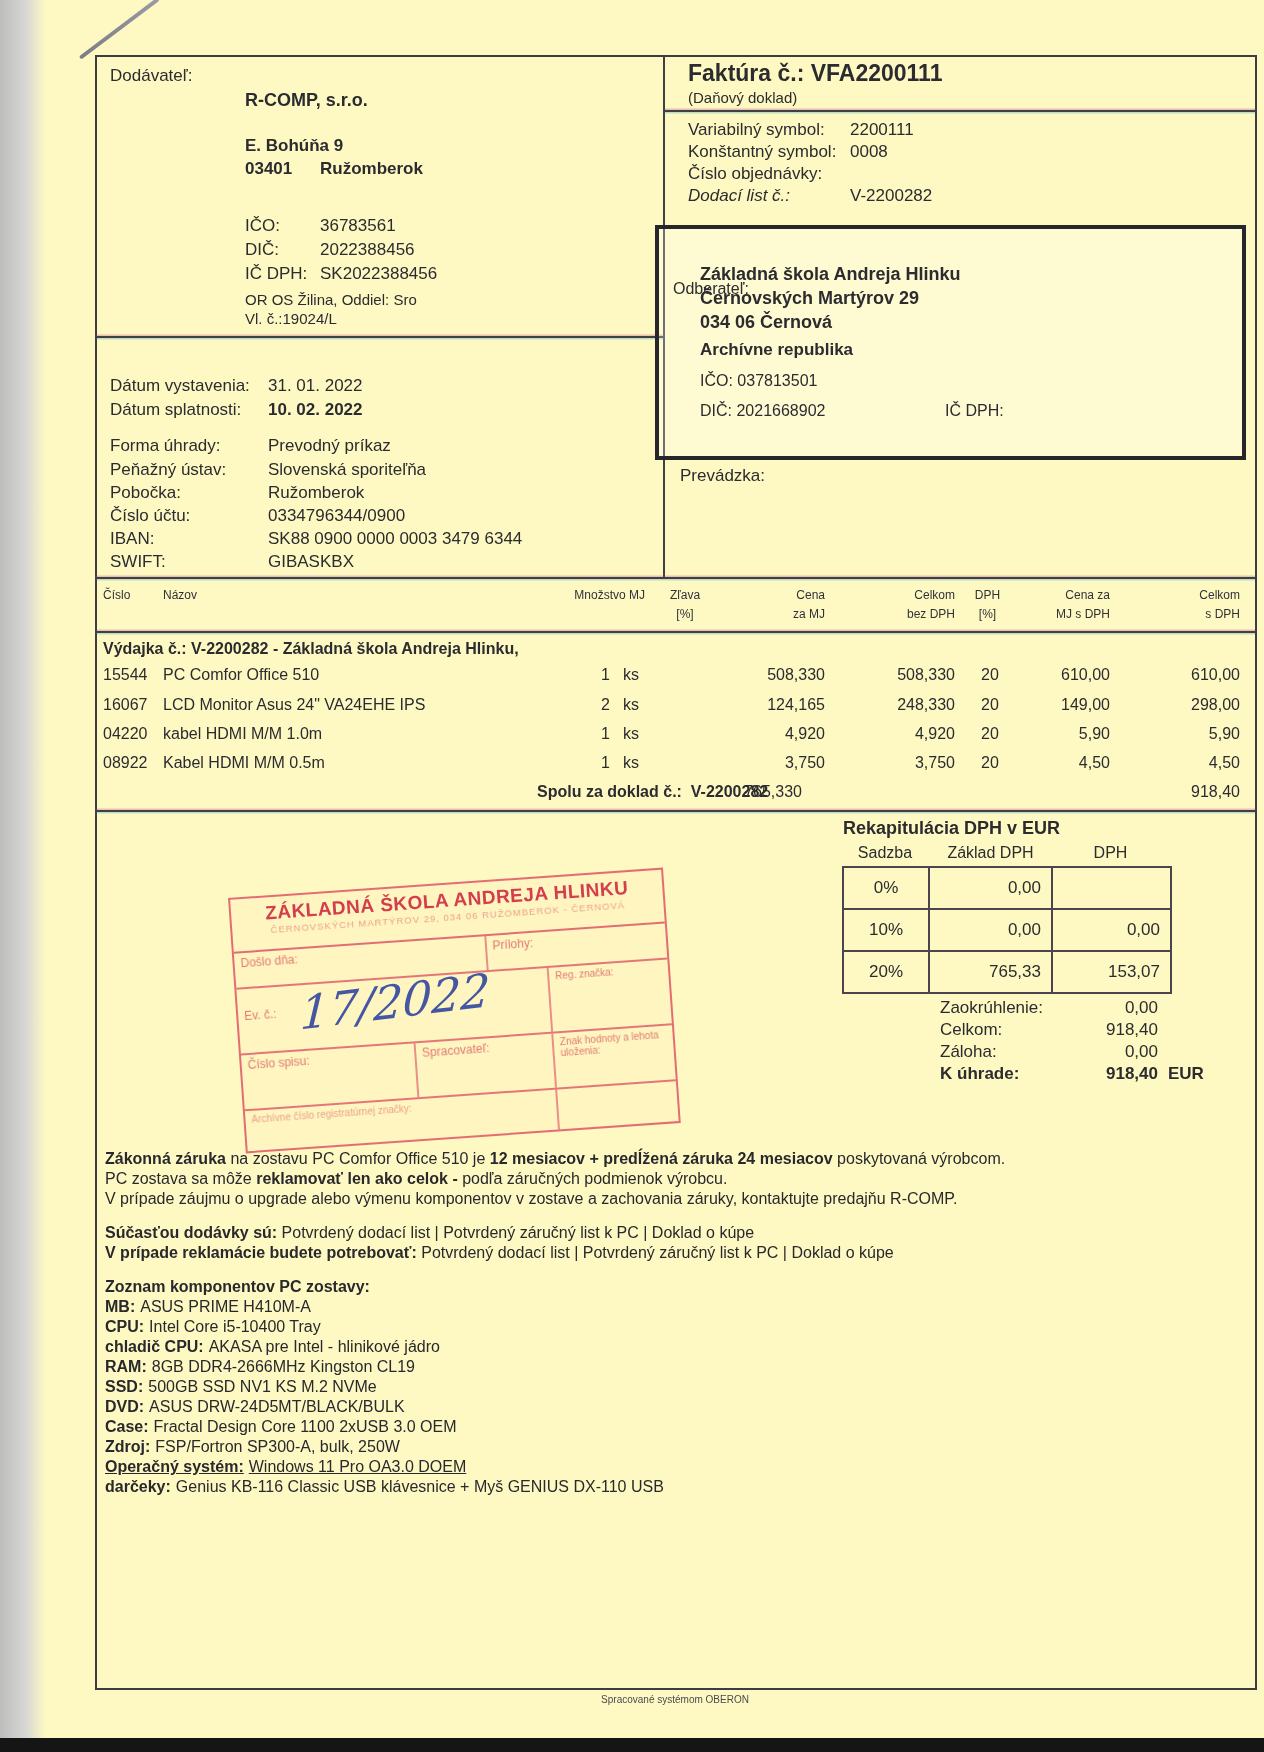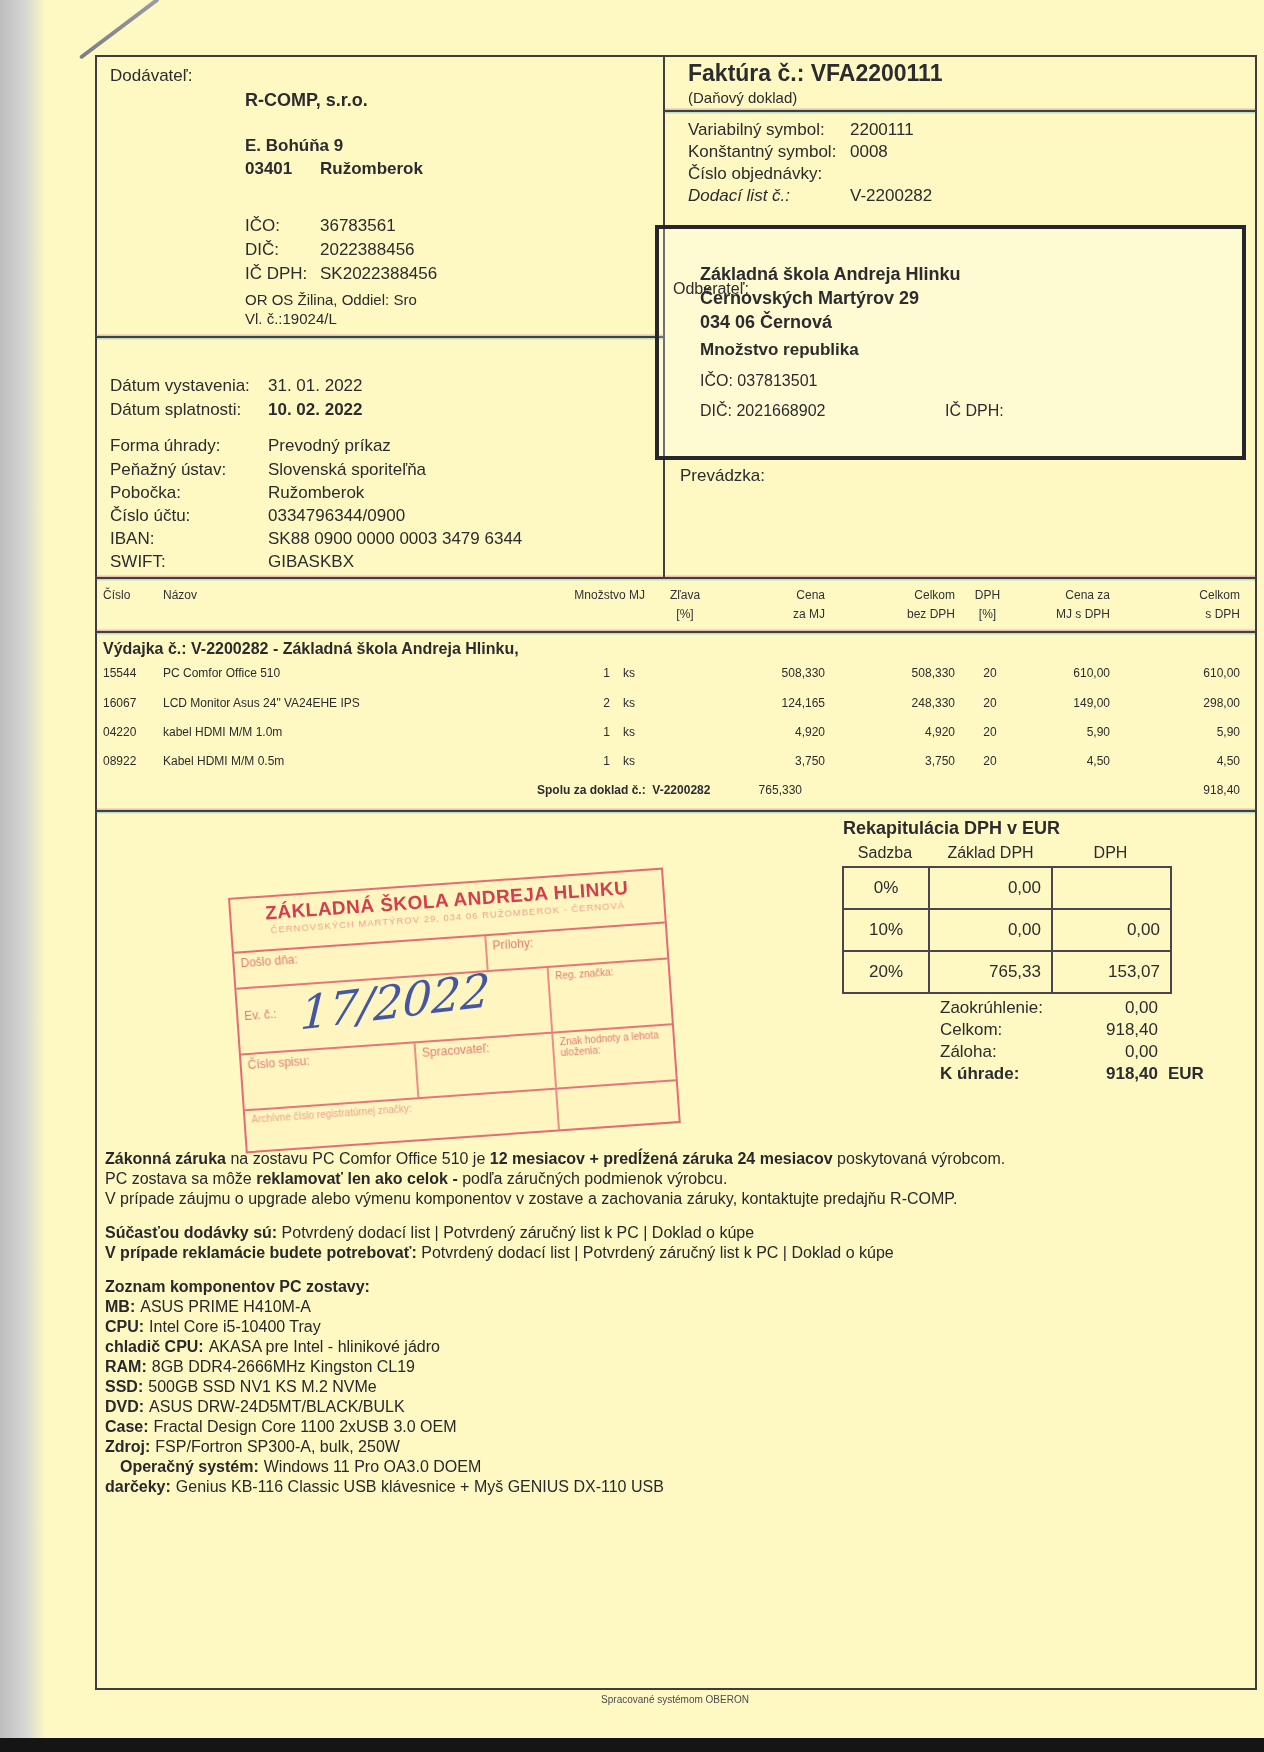--- a/index.html
+++ b/index.html
@@ -14,21 +14,21 @@
   .scan-shadow{left:0;top:0;width:46px;height:1752px;
     background:linear-gradient(90deg,#bdbdbd 0%,#d6d6d4 55%,rgba(230,230,228,0) 100%);}
   .pen-mark{left:80px;top:56px;width:98px;height:3.5px;background:linear-gradient(90deg,#7d7d85,#9a9aa2);
     transform:rotate(-37deg);transform-origin:left center;border-radius:2px;}
   .doc-frame{left:95px;top:55px;width:1158px;height:1631px;border:2px solid #3c3c42;}
   .hline{height:2px;background:#3f3f46;box-shadow:0 -1.5px 0 rgba(190,40,120,.28),0 1.5px 0 rgba(0,140,190,.25);}
   .vline{width:2px;background:#3f3f46;}
   .flab{display:inline-block;}
   .cust-box{left:655px;top:225px;width:583px;height:227px;border:4px solid #26262b;background:rgba(255,255,255,.25);}
   
-  .trow{position:absolute;left:95px;width:1162px;height:24px;font-size:12px;}
+  .trow{position:absolute;left:95px;width:1162px;height:24px;font-size:16px;}
   .trow>span{position:absolute;top:0;}
   .ci{left:8px;} .cn{left:68px;}
   .cq{left:430px;width:85px;text-align:right;}
   .cu{left:528px;}
   .cp{left:600px;width:130px;text-align:right;}
   .cb{left:750px;width:110px;text-align:right;}
   .cv{left:870px;width:50px;text-align:center;}
   .cpv{left:925px;width:90px;text-align:right;}
   .ctv{left:1055px;width:90px;text-align:right;}
   .thead{font-size:12px;color:#313138;line-height:19px;}
@@ -103,21 +103,21 @@
   </div>
   <div class="abs fs17" style="left:688px;top:186px;width:540px;">
     <span class="flab" style="width:162px;font-style:italic;">Dodací list č.:</span><span>V-2200282</span>
   </div>
 
   <div class="abs cust-box"></div>
   <div class="abs fs16" style="left:673px;top:237px;margin-top:43px;">Odberateľ:</div>
   <div class="abs fs18 b" style="left:700px;top:264px;">Základná škola Andreja Hlinku</div>
   <div class="abs fs18 b" style="left:700px;top:288px;">Černovských Martýrov 29</div>
   <div class="abs fs18 b" style="left:700px;top:312px;">034 06  Černová</div>
-  <div class="abs fs17 b" style="left:700px;top:340px;">Množstvo republika</div>
+  <div class="abs fs17 b" style="left:700px;top:340px;">Archívne republika</div>
   <div class="abs fs16" style="left:700px;top:372px;">IČO: 037813501</div>
   <div class="abs fs16" style="left:700px;top:402px;">DIČ: 2021668902</div>
   <div class="abs fs16" style="left:945px;top:402px;">IČ DPH:</div>
   <div class="abs fs17" style="left:680px;top:466px;">Prevádzka:</div>
 
   <div class="abs fs17" style="left:110px;top:376px;width:540px;">
     <span class="flab" style="width:158px;">Dátum vystavenia:</span><span>31. 01. 2022</span>
   </div>
   <div class="abs fs17" style="left:110px;top:400px;width:540px;">
     <span class="flab" style="width:158px;">Dátum splatnosti:</span><span class="b">10. 02. 2022</span>
@@ -277,19 +277,19 @@
 
   <div class="abs note b" style="left:105px;top:1278px;">Zoznam komponentov PC zostavy:</div>
   <div class="abs note" style="left:105px;top:1298px;"><span class="klab">MB:</span><span>ASUS PRIME H410M-A</span></div>
   <div class="abs note" style="left:105px;top:1318px;"><span class="klab">CPU:</span><span>Intel Core i5-10400 Tray</span></div>
   <div class="abs note" style="left:105px;top:1338px;"><span class="klab">chladič CPU:</span><span>AKASA  pre Intel - hlinikové jádro</span></div>
   <div class="abs note" style="left:105px;top:1358px;"><span class="klab">RAM:</span><span>8GB DDR4-2666MHz Kingston CL19</span></div>
   <div class="abs note" style="left:105px;top:1378px;"><span class="klab">SSD:</span><span>500GB SSD NV1 KS M.2 NVMe</span></div>
   <div class="abs note" style="left:105px;top:1398px;"><span class="klab">DVD:</span><span>ASUS DRW-24D5MT/BLACK/BULK</span></div>
   <div class="abs note" style="left:105px;top:1418px;"><span class="klab">Case:</span><span>Fractal Design Core 1100 2xUSB 3.0 OEM</span></div>
   <div class="abs note" style="left:105px;top:1438px;"><span class="klab">Zdroj:</span><span>FSP/Fortron SP300-A, bulk, 250W</span></div>
-  <div class="abs note" style="left:120px;top:1458px;"><span class="klab">Operačný systém:</span><span>Windows 11 Pro OA3.0 DOEM</span></div>
+  <div class="abs note" style="left:105px;top:1458px;text-decoration:underline;"><span class="klab">Operačný systém:</span><span>Windows 11 Pro OA3.0 DOEM</span></div>
   <div class="abs note" style="left:105px;top:1478px;"><span class="klab">darčeky:</span><span>Genius KB-116 Classic USB klávesnice + Myš GENIUS DX-110 USB</span></div>
 
   <div class="abs footer-note c" style="left:545px;top:1694px;width:260px;">Spracované systémom OBERON</div>
   <div class="abs scan-bar"></div>
 
 </div>
 
 </body></html>

